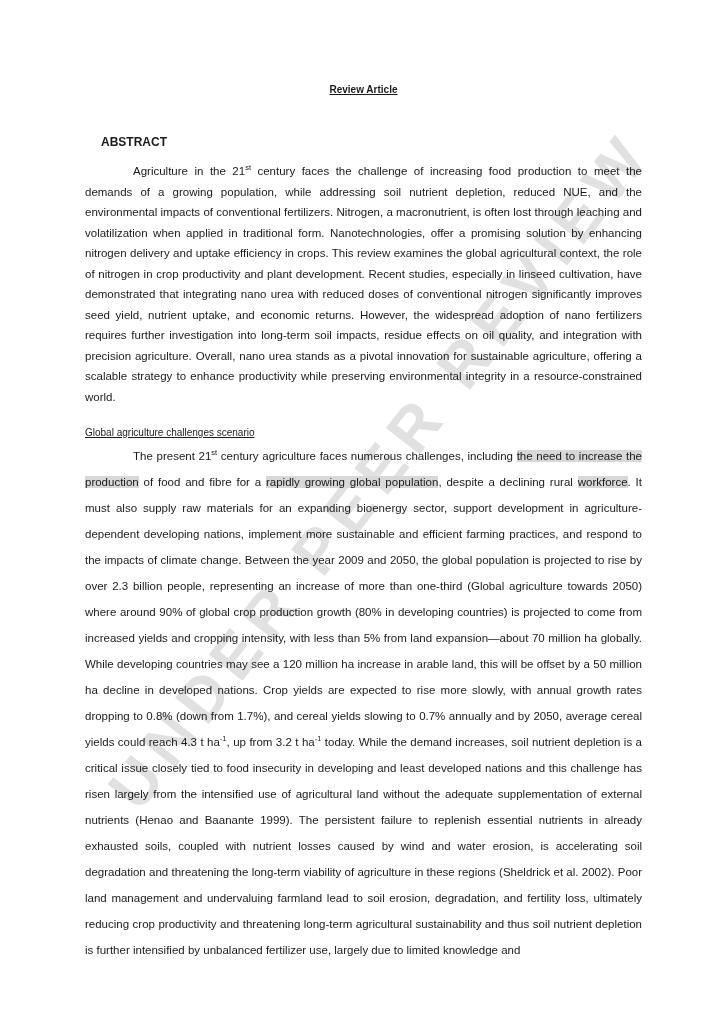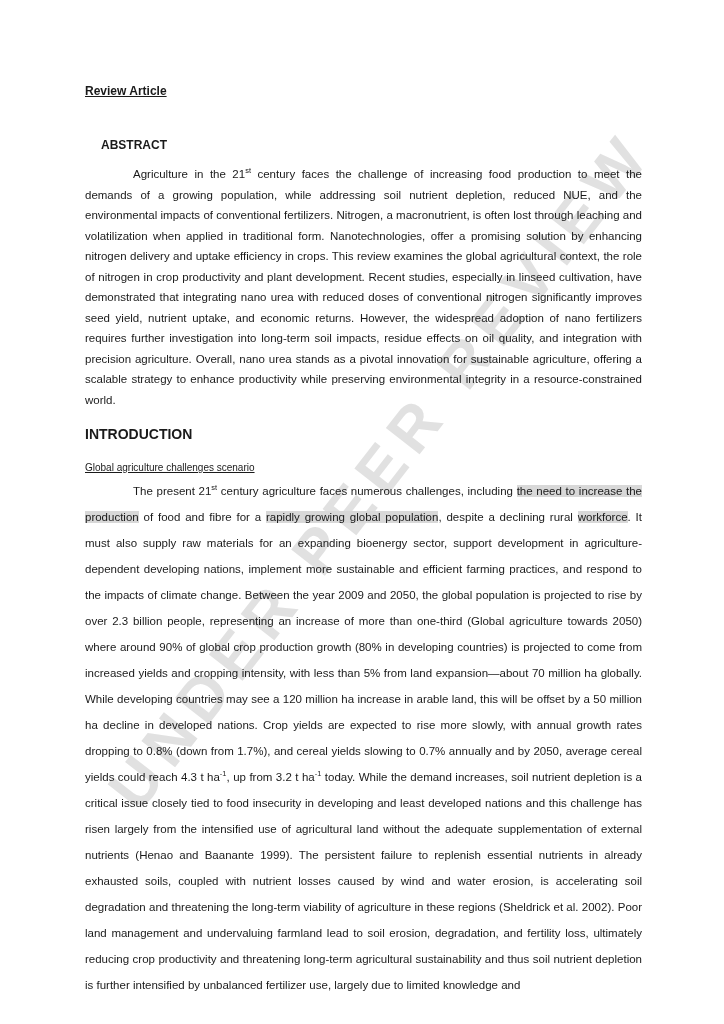--- a/index.html
+++ b/index.html
@@ -25,24 +25,25 @@
     color: #e1e1e1;
     z-index: 0;
     user-select: none;
   }
   .content {
     position: relative;
     z-index: 1;
     padding: 84px 82px 0 85px;
   }
   .review-article {
-    font-size: 12px;
+    font-size: 10px;
     font-weight: bold;
     text-decoration: underline;
     margin: 0 0 12px 0;
+    text-align: center;
   }
   .doc-title {
     font-size: 12px;
     font-weight: bold;
     line-height: 22px;
     margin: 0;
   }
   .abstract-heading {
     font-size: 12px;
     font-weight: bold;
@@ -94,20 +95,19 @@
   <div class="content">
 
     <p class="review-article">Review Article</p>
 
 
     <p class="abstract-heading">ABSTRACT</p>
 
     <p class="para abstract-para"><span>Agriculture in the 21</span><span class="seg-sup">st</span><span> century faces the challenge of increasing food production to meet the demands of a growing population, while addressing soil nutrient depletion, reduced NUE, and the environmental impacts of conventional fertilizers. Nitrogen, a macronutrient, is often lost through leaching and volatilization when applied in traditional form. Nanotechnologies, offer a promising solution by enhancing nitrogen delivery and uptake efficiency in crops. This review examines the global agricultural context, the role of nitrogen in crop productivity and plant development. Recent studies, especially in linseed cultivation, have demonstrated that integrating nano urea with reduced doses of conventional nitrogen significantly improves seed yield, nutrient uptake, and economic returns. However, the widespread adoption of nano fertilizers requires further investigation into long-term soil impacts, residue effects on oil quality, and integration with precision agriculture. Overall, nano urea stands as a pivotal innovation for sustainable agriculture, offering a scalable strategy to enhance productivity while preserving environmental integrity in a resource-constrained world.</span></p>
 
 
-    <p class="intro-heading">INTRODUCTION</p>
 
     <p class="intro-subheading">Global agriculture challenges scenario</p>
 
     <p class="para intro-para"><span>The present 21</span><span class="seg-sup">st</span><span> century agriculture faces numerous challenges, including </span><span class="seg-hl">the need to increase the production</span><span> of food and fibre for a </span><span class="seg-hl">rapidly growing global population</span><span>, despite a declining rural </span><span class="seg-hl">workforce</span><span>. It must also supply raw materials for an expanding bioenergy sector, support development in agriculture-dependent developing nations, implement more sustainable and efficient farming practices, and respond to the impacts of climate change. Between the year 2009 and 2050, the global population is projected to rise by over 2.3 billion people, representing an increase of more than one-third (Global agriculture towards 2050) where around 90% of global crop production growth (80% in developing countries) is projected to come from increased yields and cropping intensity, with less than 5% from land expansion—about 70 million ha globally. While developing countries may see a 120 million ha increase in arable land, this will be offset by a 50 million ha decline in developed nations. Crop yields are expected to rise more slowly, with annual growth rates dropping to 0.8% (down from 1.7%), and cereal yields slowing to 0.7% annually and by 2050, average cereal yields could reach 4.3 t ha</span><span class="seg-sup">-1</span><span>, up from 3.2 t ha</span><span class="seg-sup">-1</span><span> today. While the demand increases, soil nutrient depletion is a critical issue closely tied to food insecurity in developing and least developed nations and this challenge has risen largely from the intensified use of agricultural land without the adequate supplementation of external nutrients (Henao and Baanante 1999). The persistent failure to replenish essential nutrients in already exhausted soils, coupled with nutrient losses caused by wind and water erosion, is accelerating soil degradation and threatening the long-term viability of agriculture in these regions (Sheldrick et al. 2002). Poor land management and undervaluing farmland lead to soil erosion, degradation, and fertility loss, ultimately reducing crop productivity and threatening long-term agricultural sustainability and thus soil nutrient depletion is further intensified by unbalanced fertilizer use, largely due to limited knowledge and</span></p>
 
   </div>
 </div>
 
 </body></html>

